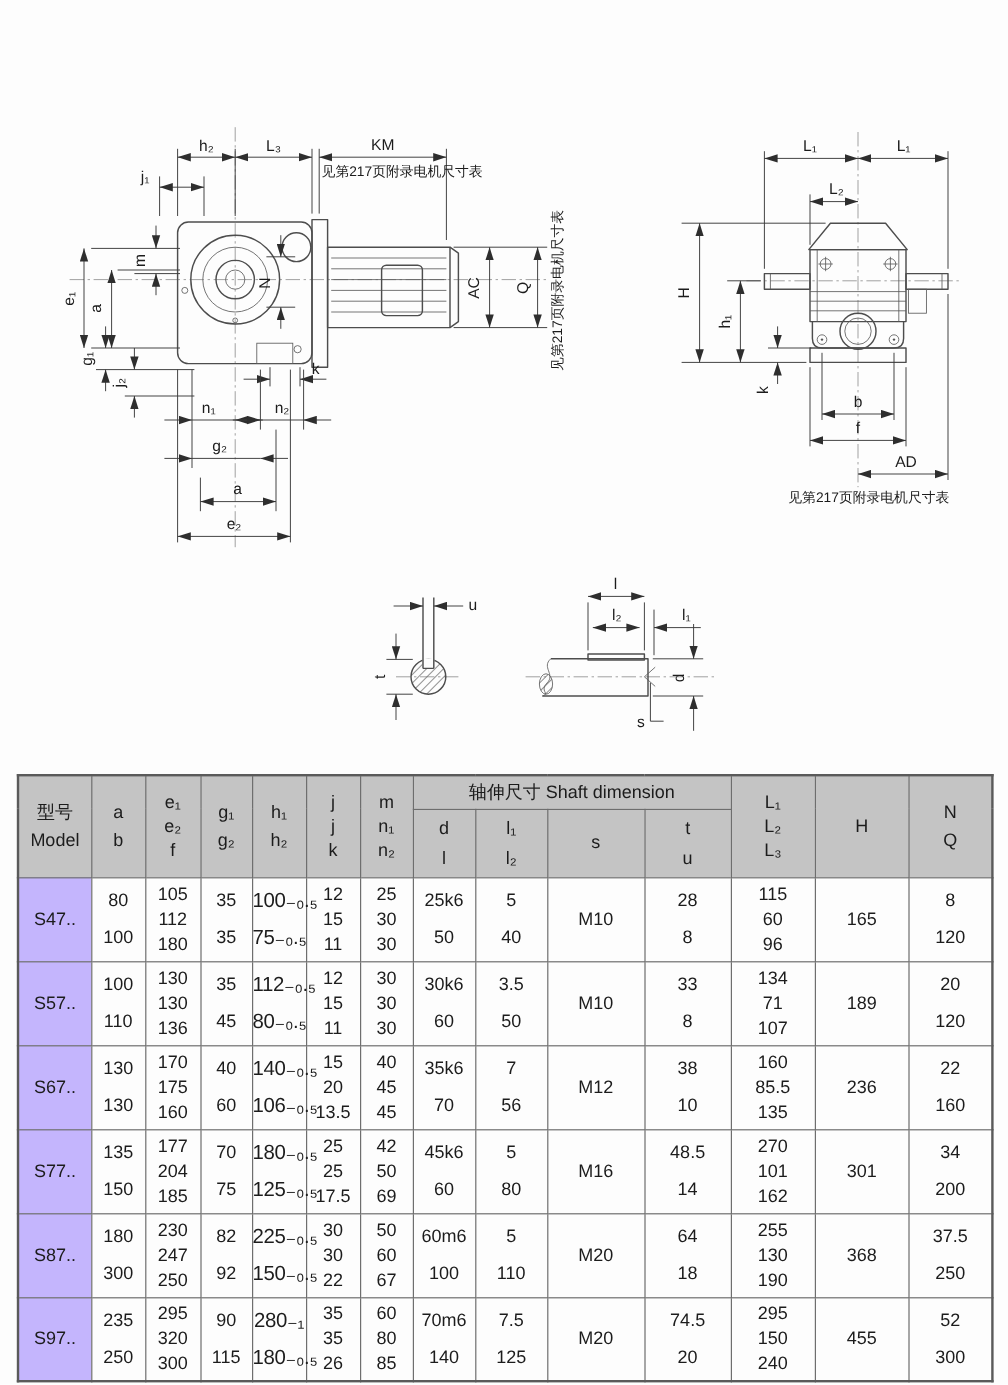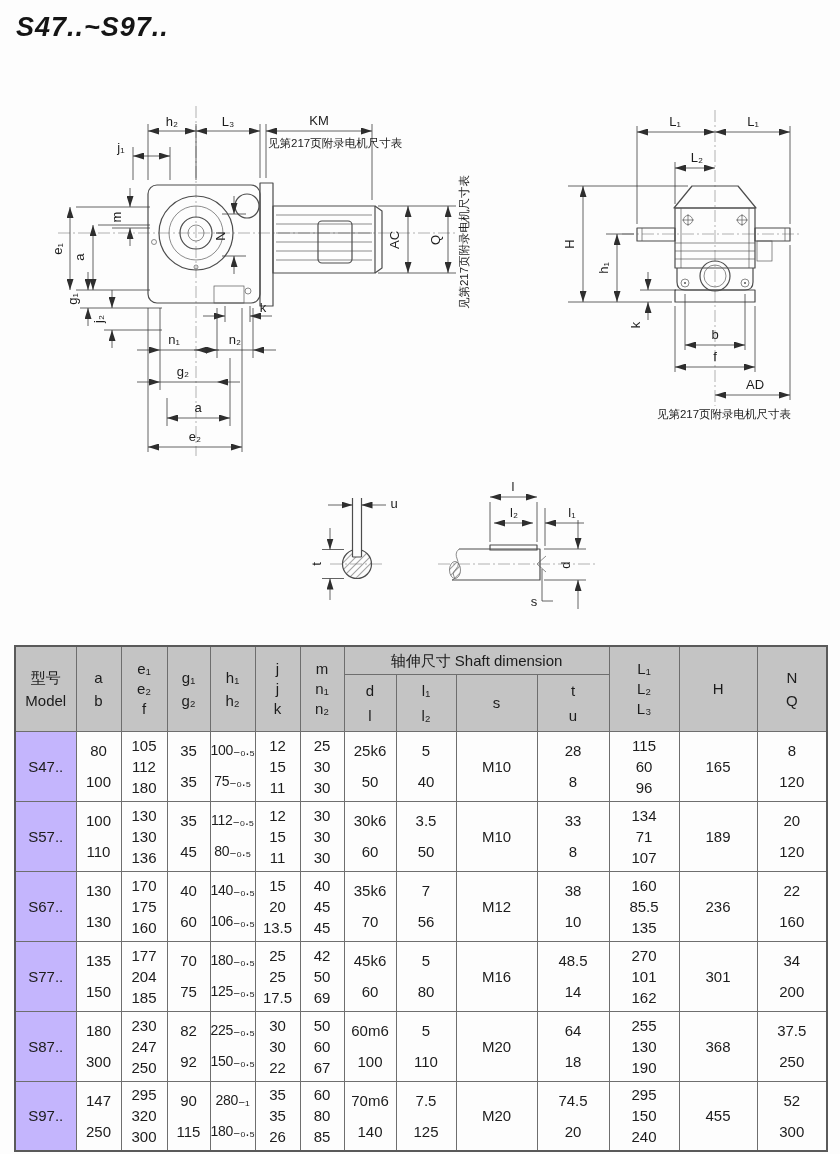--- a/index.html
+++ b/index.html
@@ -36,28 +36,27 @@
   }
   .dim-table thead th { background:#c4c4c4; line-height:23px; }
   .dim-table thead th.h3   { line-height:20px; }
   .dim-table thead th.hsub { line-height:25px; }
   .dim-table thead tr:first-child { height:28px; }
   .dim-table thead tr:last-child  { height:57px; }
   .dim-table tbody tr { height:70px; }
   .dim-table td.model { background:#c4b5fd; }
   .dim-table td.lh2 { line-height:31px; }
   .dim-table td.lh3 { line-height:21px; }
-  .dim-table td.c-h { font-size:14px; letter-spacing:-0.3px; }
+  .dim-table td.c-h { font-size:17px; letter-spacing:-0.3px; }
 </style>
 </head>
 <body>
 
 <div class="page">
 
-  <div class="title">S47..~S97..</div>
 
   <svg class="draw" width="840" height="644" viewBox="0 0 840 644" xmlns="http://www.w3.org/2000/svg">
     <defs>
       <pattern id="hp" patternUnits="userSpaceOnUse" width="5" height="5" patternTransform="rotate(45)">
         <line x1="0" y1="0" x2="0" y2="5" stroke="#666" stroke-width="1.2"></line>
       </pattern>
       <marker id="aL" markerUnits="userSpaceOnUse" markerWidth="11" markerHeight="8" refX="0" refY="3.5" orient="0">
           <path d="M11,0 L0,3.5 L11,7 Z" fill="#2e2e2e"></path>
         </marker>
       <marker id="aR" markerUnits="userSpaceOnUse" markerWidth="11" markerHeight="8" refX="11" refY="3.5" orient="0">
@@ -461,21 +460,21 @@
 18</td>
         <td class="lh3">255
 130
 190</td>
         <td>368</td>
         <td class="lh2">37.5
 250</td>
       </tr>
       <tr>
         <td class="model">S97..</td>
-        <td class="lh2">147
+        <td class="lh2">235
 250</td>
         <td class="lh3">295
 320
 300</td>
         <td class="lh2">90
 115</td>
         <td class="lh2 c-h">280₋₁
 180₋₀.₅</td>
         <td class="lh3">35
 35

